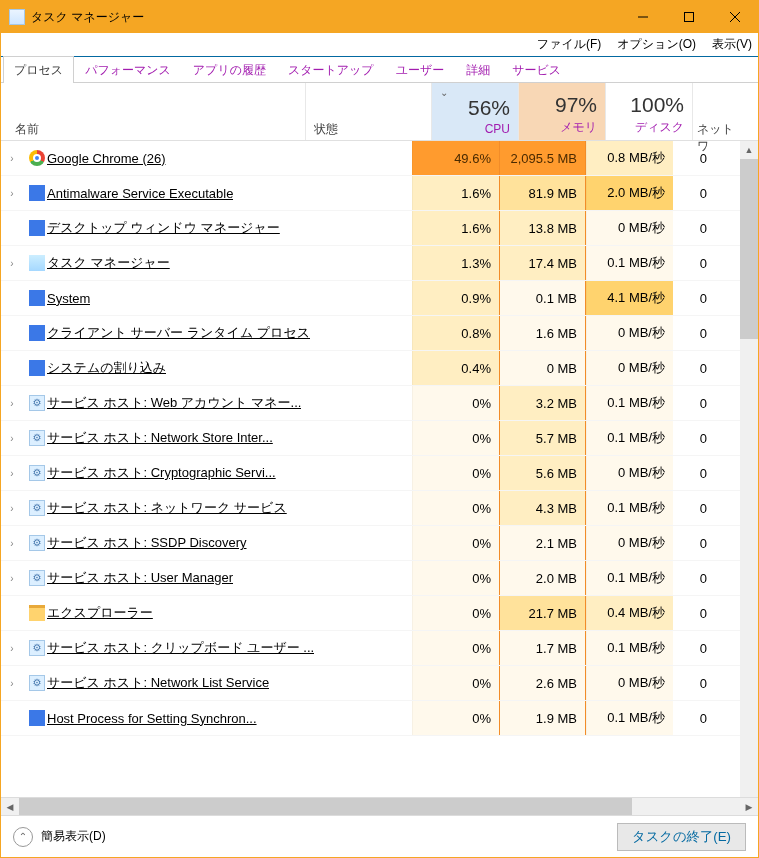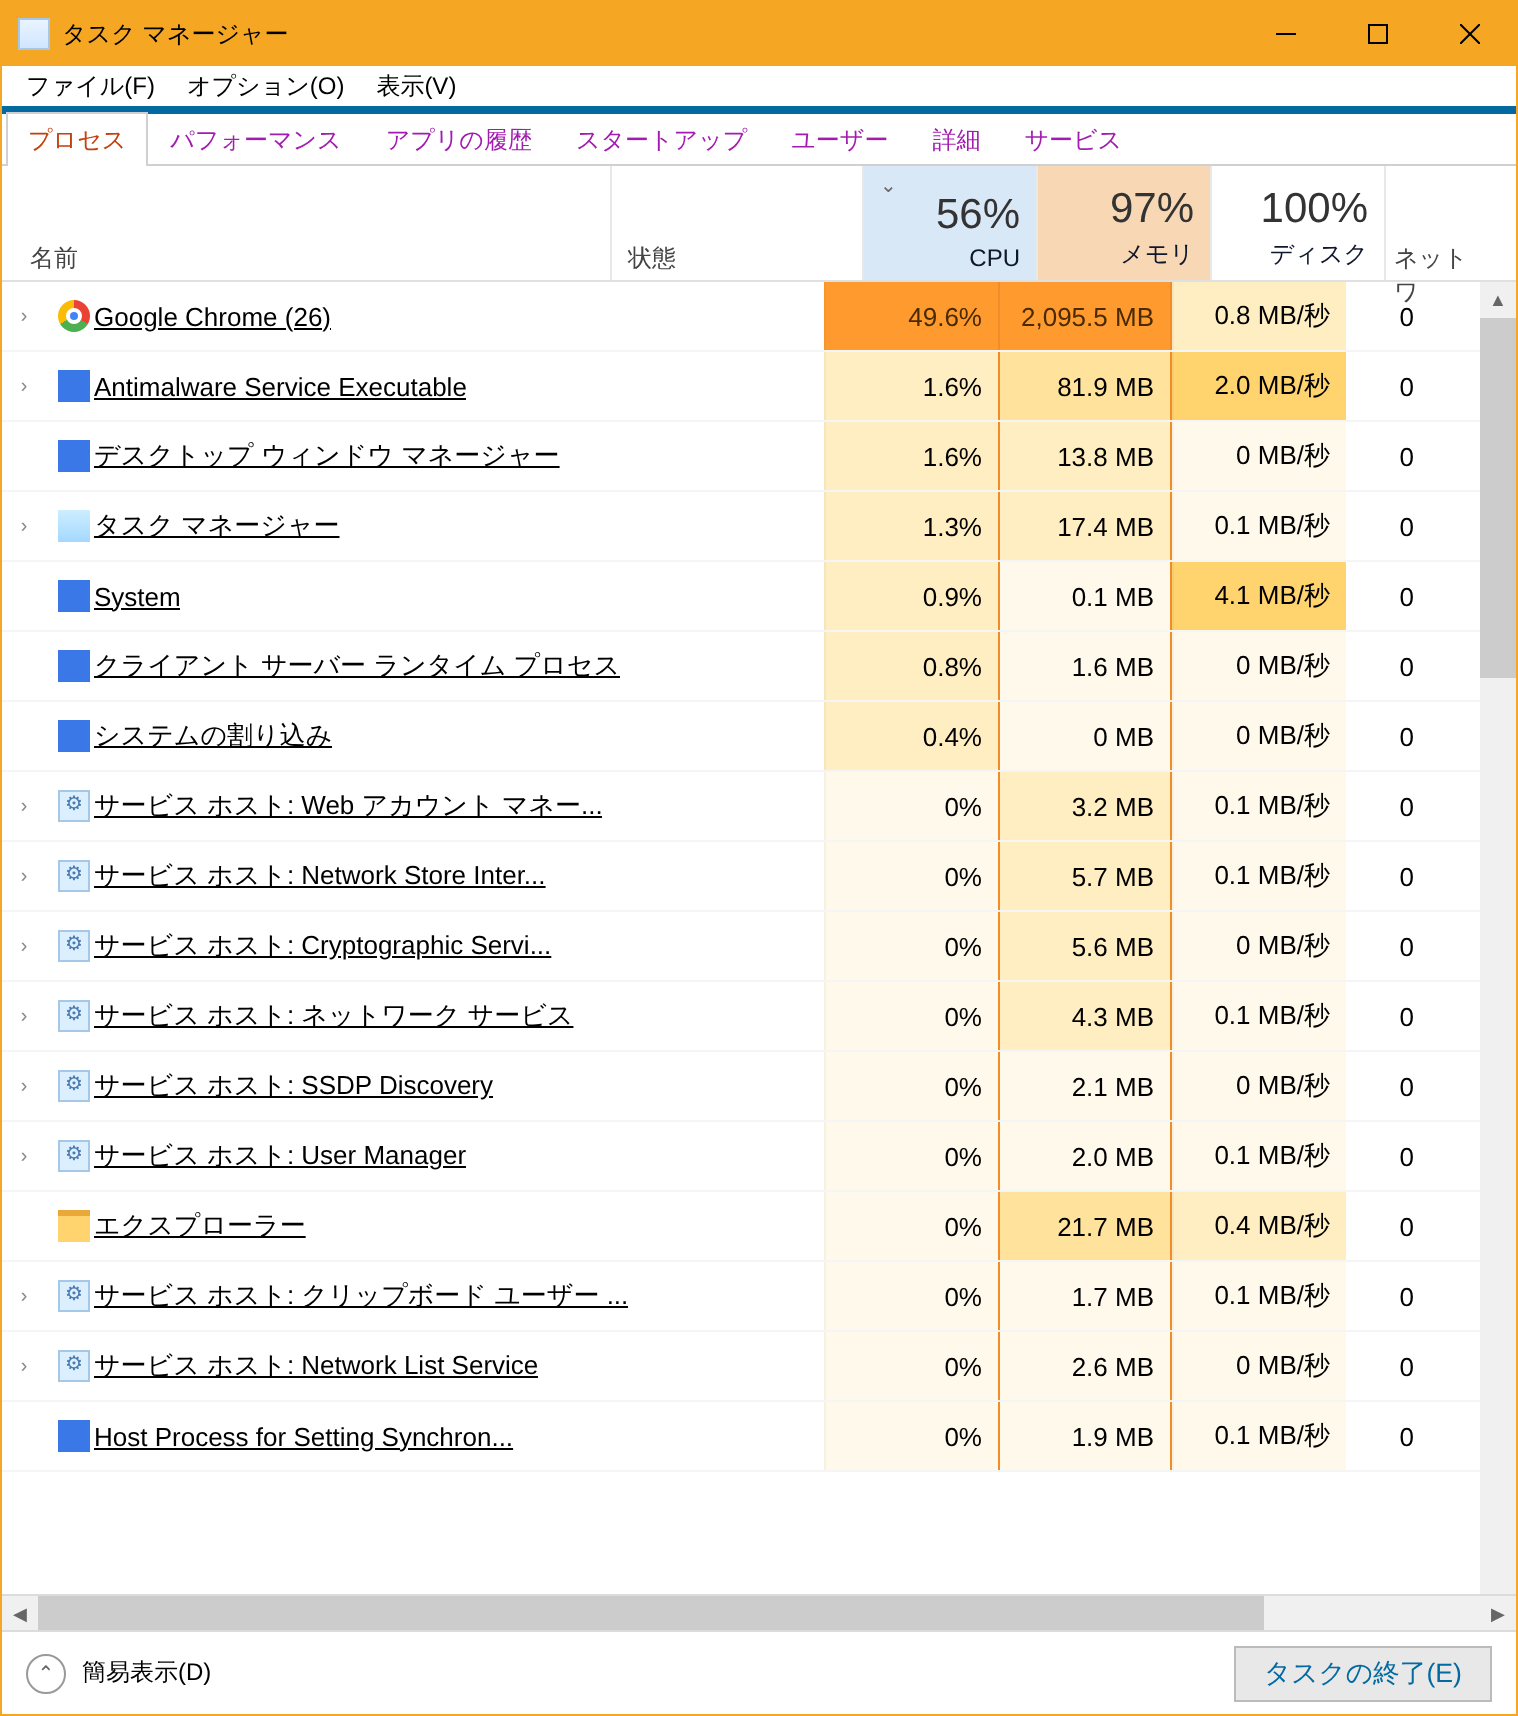--- a/index.html
+++ b/index.html
@@ -36,21 +36,22 @@
   color: #000;
 }
 .menubar {
   height: 24px;
   display: flex;
   align-items: center;
   padding-left: 6px;
   background: #fff;
   font-size: 12px;
   gap: 4px;
-  border-bottom: 4px solid #0369a1;
+  border-bottom: 1px solid #0369a1;
+  justify-content: flex-end;
 }
 .menu-item { padding: 2px 6px; }
 .tabbar {
   height: 26px;
   display: flex;
   align-items: flex-end;
   background: #fff;
   padding-left: 2px;
   border-bottom: 1px solid #d0d0d0;
 }
@@ -59,21 +60,21 @@
   font-size: 12px;
   color: #a21caf;
   border: 1px solid transparent;
   border-bottom: none;
   position: relative;
   bottom: -1px;
 }
 .tab.active {
   border-color: #d0d0d0;
   background: #fff;
-  color: #c2410c;
+  color: #404040;
 }
 .content {
   flex: 1;
   display: flex;
   flex-direction: column;
   overflow: hidden;
 }
 .grid-wrapper {
   flex: 1;
   overflow: auto;
@@ -109,21 +110,21 @@
   display: flex;
   flex-direction: column;
   justify-content: flex-end;
   align-items: flex-end;
   padding: 6px 8px 4px;
   position: relative;
 }
 .col-metric.sorted { background: #d9e8f7; }
 .col-metric.hot { background: #f8d7b5; }
 .col-metric .pct { font-size: 21px; color: #333; margin-bottom: 2px; }
-.col-metric .label { font-size: 12px; color: #0f172a; }
+.col-metric .label { font-size: 12px; color: #a21caf; }
 .col-metric .sort-ind {
   position: absolute; top: 4px; left: 8px; color: #666; font-size: 10px;
 }
 .col-net {
   flex: 0 0 50px;
   padding: 38px 2px 4px 4px;
 }
 
 .rows-container { }
 .row {

